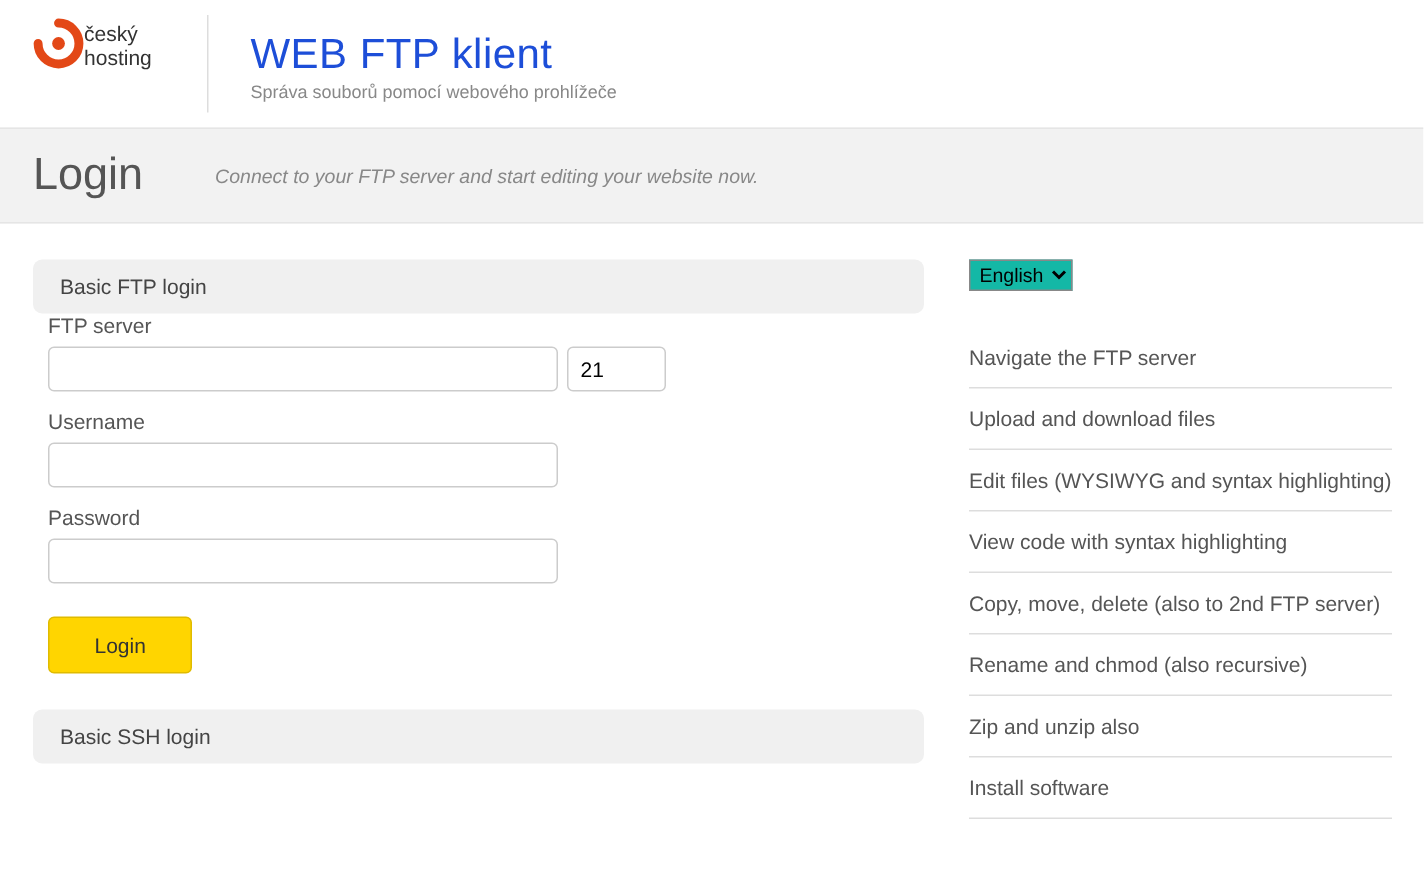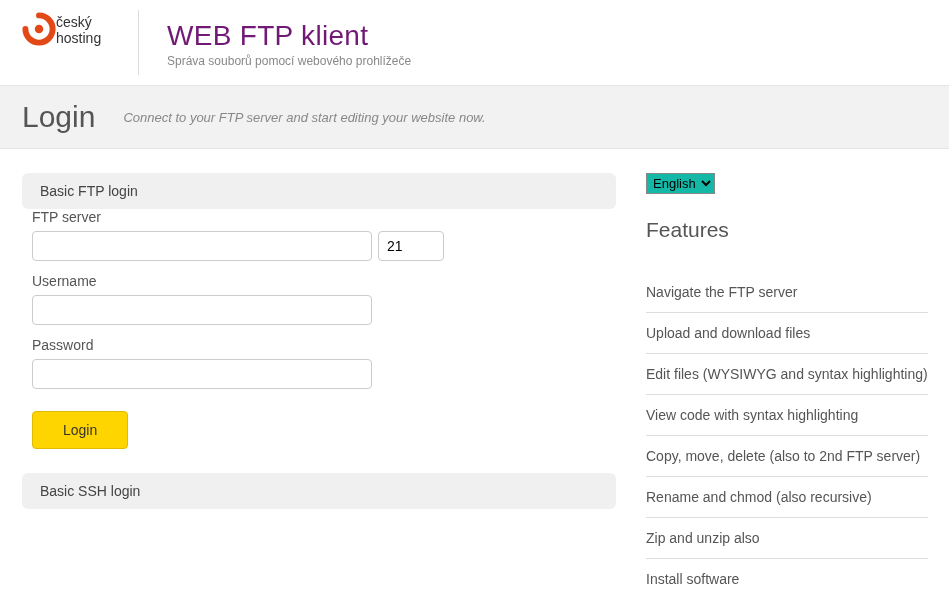--- a/index.html
+++ b/index.html
@@ -4,26 +4,26 @@
   <style>
     * { margin: 0; padding: 0; box-sizing: border-box; }
     body { font-family: Arial, Helvetica, sans-serif; color: #444; font-size: 14px; }
 
     .header { display: flex; align-items: flex-start; padding: 10px 0 10px 22px; }
     .logo-wrap { display: flex; flex-direction: row; align-items: center; width: 110px; }
     .logo-svg { margin-bottom: 2px; }
     .logo-text { font-size: 14px; color: #333; }
     .divider-v { border-left: 1px solid #ddd; height: 65px; margin: 0 28px 0 6px; }
     .title-block { padding-top: 10px; }
-    .app-title { color: #701a75; font-size: 28px; font-weight: normal; letter-spacing: 0.3px; }
+    .app-title { color: #1d4ed8; font-size: 28px; font-weight: normal; letter-spacing: 0.3px; }
     .app-subtitle { color: #888; font-size: 12px; margin-top: 2px; }
 
     .band { background: #f2f2f2; border-top: 1px solid #e5e5e5; border-bottom: 1px solid #e5e5e5; padding: 14px 0 14px 22px; display: flex; align-items: center; }
     .band-title { font-size: 30px; color: #555; font-weight: normal; margin-right: 28px; }
-    .band-tagline { color: #888; font-style: italic; font-size: 13px; }
+    .band-tagline { color: #888; font-style: italic; font-size: 13px; margin-left: 20px; }
 
     .content { display: flex; padding: 24px 0 0 22px; align-items: flex-start; }
     .main { width: 594px; margin-right: 30px; }
     .sidebar { width: 282px; }
 
     .section-head {
       background: #f0f0f0;
       border-radius: 6px;
       padding: 10px 18px;
       font-size: 14px;
@@ -129,21 +129,20 @@
 
     <div class="section-head">Basic SSH login</div>
 
   </div>
 
   <div class="sidebar">
     <select class="lang-select">
       <option>English</option>
     </select>
 
-    <h3 class="side-heading">Features</h3>
 
     <ul class="feat-list">
       <li class="feat-item">Navigate the FTP server</li>
       <li class="feat-item">Upload and download files</li>
       <li class="feat-item">Edit files (WYSIWYG and syntax highlighting)</li>
       <li class="feat-item">View code with syntax highlighting</li>
       <li class="feat-item">Copy, move, delete (also to 2nd FTP server)</li>
       <li class="feat-item">Rename and chmod (also recursive)</li>
       <li class="feat-item">Zip and unzip also</li>
       <li class="feat-item">Install software</li>

